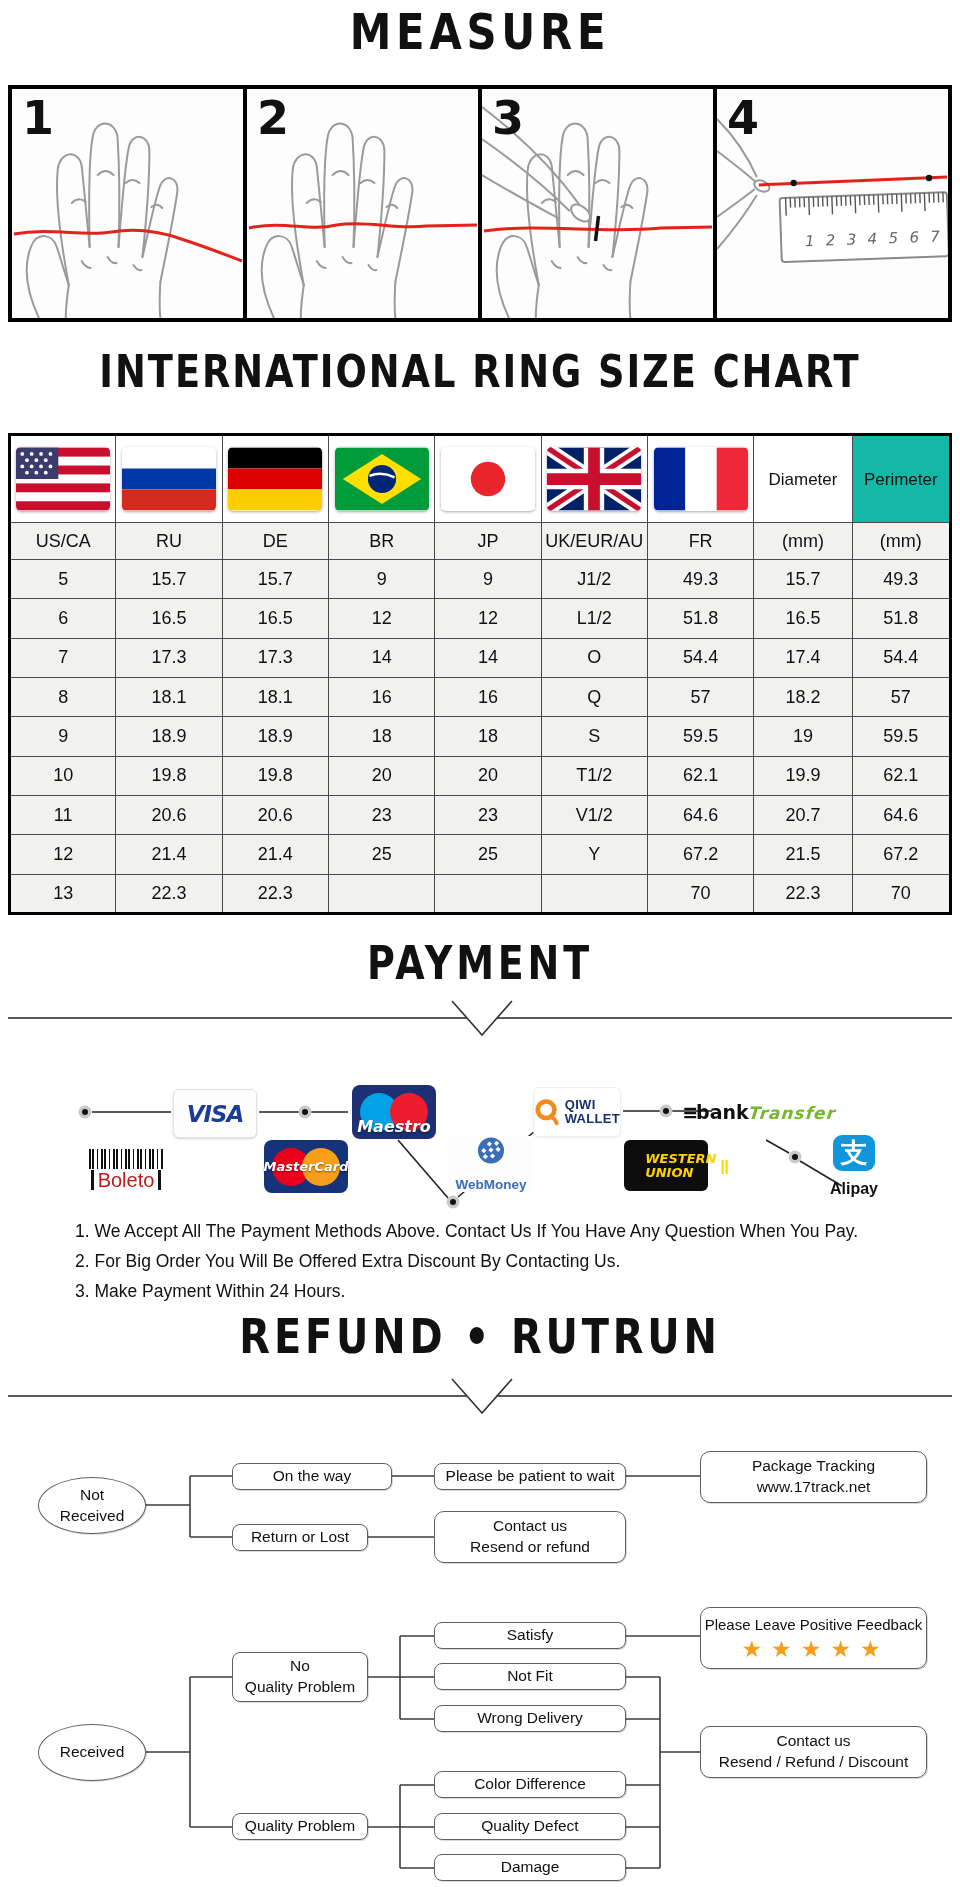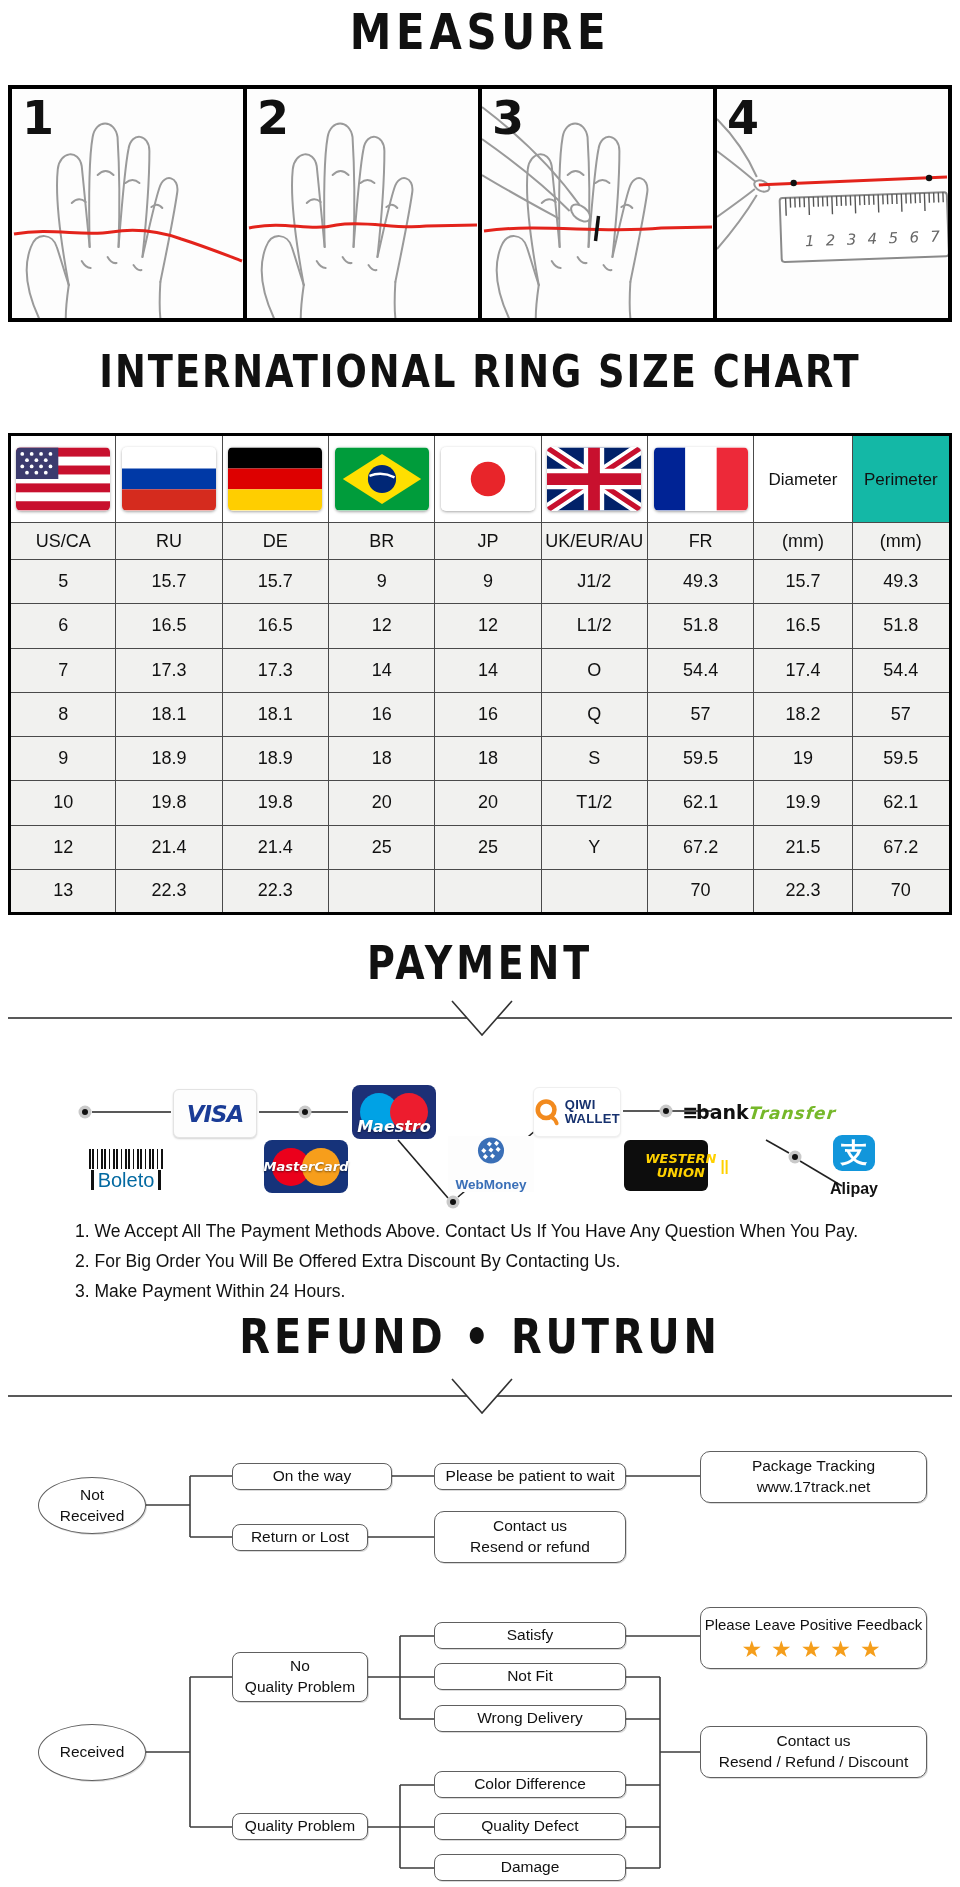--- a/index.html
+++ b/index.html
@@ -57,27 +57,27 @@
         border-radius:6px;gap:5px;box-shadow:0 1px 2px rgba(0,0,0,.08);}
   .qiwi .qtxt{color:#16316E;font-weight:800;font-size:13px;line-height:1.1;letter-spacing:.3px;}
   .bankt{left:714px;top:1085px;width:90px;height:54px;background:#fff;flex-direction:row;line-height:1;}
   .bankt .b1{font-weight:800;font-size:19px;color:#111;font-family:"DejaVu Sans",sans-serif;}
   .bankt .b1 .bars{letter-spacing:-2px;}
   .bankt .b2{color:#76B82A;font-weight:800;font-style:italic;font-size:17px;letter-spacing:1px;
         transform:skewX(-6deg);margin-top:2px;font-family:"DejaVu Sans",sans-serif;}
   .boleto{left:86px;top:1146px;width:80px;height:46px;background:#fff;flex-direction:column;}
   .boleto .bars{width:74px;height:20px;background:repeating-linear-gradient(90deg,
         #111 0 2px,#fff 2px 3px,#111 3px 5px,#fff 5px 8px,#111 8px 9px,#fff 9px 12px);}
-  .boleto .btxt{font-size:20px;color:#0369a1;line-height:1;border-left:3px solid #111;
+  .boleto .btxt{font-size:20px;color:#b91c1c;line-height:1;border-left:3px solid #111;
         border-right:3px solid #111;padding:0 4px;margin-top:1px;}
   .webmoney{left:448px;top:1136px;width:86px;height:56px;background:#fdfdfd;flex-direction:column;}
   .webmoney .wtxt{color:#3A6FB7;font-weight:700;font-size:13.5px;margin-top:12px;}
   .wunion{left:624px;top:1140px;width:84px;height:51px;background:#0d0d0d;border-radius:6px;gap:4px;}
   .wunion .wu-text{color:#FFD100;font-weight:800;font-size:13px;font-style:italic;
-        line-height:1.05;text-align:center;font-family:"DejaVu Sans",sans-serif;padding-left:42px;}
+        line-height:1.05;font-family:"DejaVu Sans",sans-serif;padding-left:42px;}
   .wunion .wu-bars{color:#FFD100;font-weight:800;font-size:15px;}
   .alipay{left:826px;top:1136px;width:56px;height:60px;flex-direction:column;}
   .alipay .aicon{width:42px;height:42px;background:#1296DB;border-radius:9px;display:flex;
         align-items:center;justify-content:center;color:#fff;font-size:27px;font-weight:700;}
   .alipay .atxt{font-weight:700;font-size:16px;color:#111;margin-top:9px;}
 
   .pay-notes{position:absolute;left:75px;top:1216px;font-size:17.5px;line-height:30px;color:#111;}
 
   
   .fbox{position:absolute;background:#fff;border:1.6px solid #606060;border-radius:8px;
@@ -327,20 +327,31 @@
           <td>19.8</td>
           <td>19.8</td>
           <td>20</td>
           <td>20</td>
           <td>T1/2</td>
           <td>62.1</td>
           <td>19.9</td>
           <td>62.1</td>
         </tr>
         <tr style="height: 39px;">
+          <td>11</td>
+          <td>20.6</td>
+          <td>20.6</td>
+          <td>23</td>
+          <td>23</td>
+          <td>V1/2</td>
+          <td>64.6</td>
+          <td>20.7</td>
+          <td>64.6</td>
+        </tr>
+        <tr style="height: 39px;">
           <td>12</td>
           <td>21.4</td>
           <td>21.4</td>
           <td>25</td>
           <td>25</td>
           <td>Y</td>
           <td>67.2</td>
           <td>21.5</td>
           <td>67.2</td>
         </tr>

